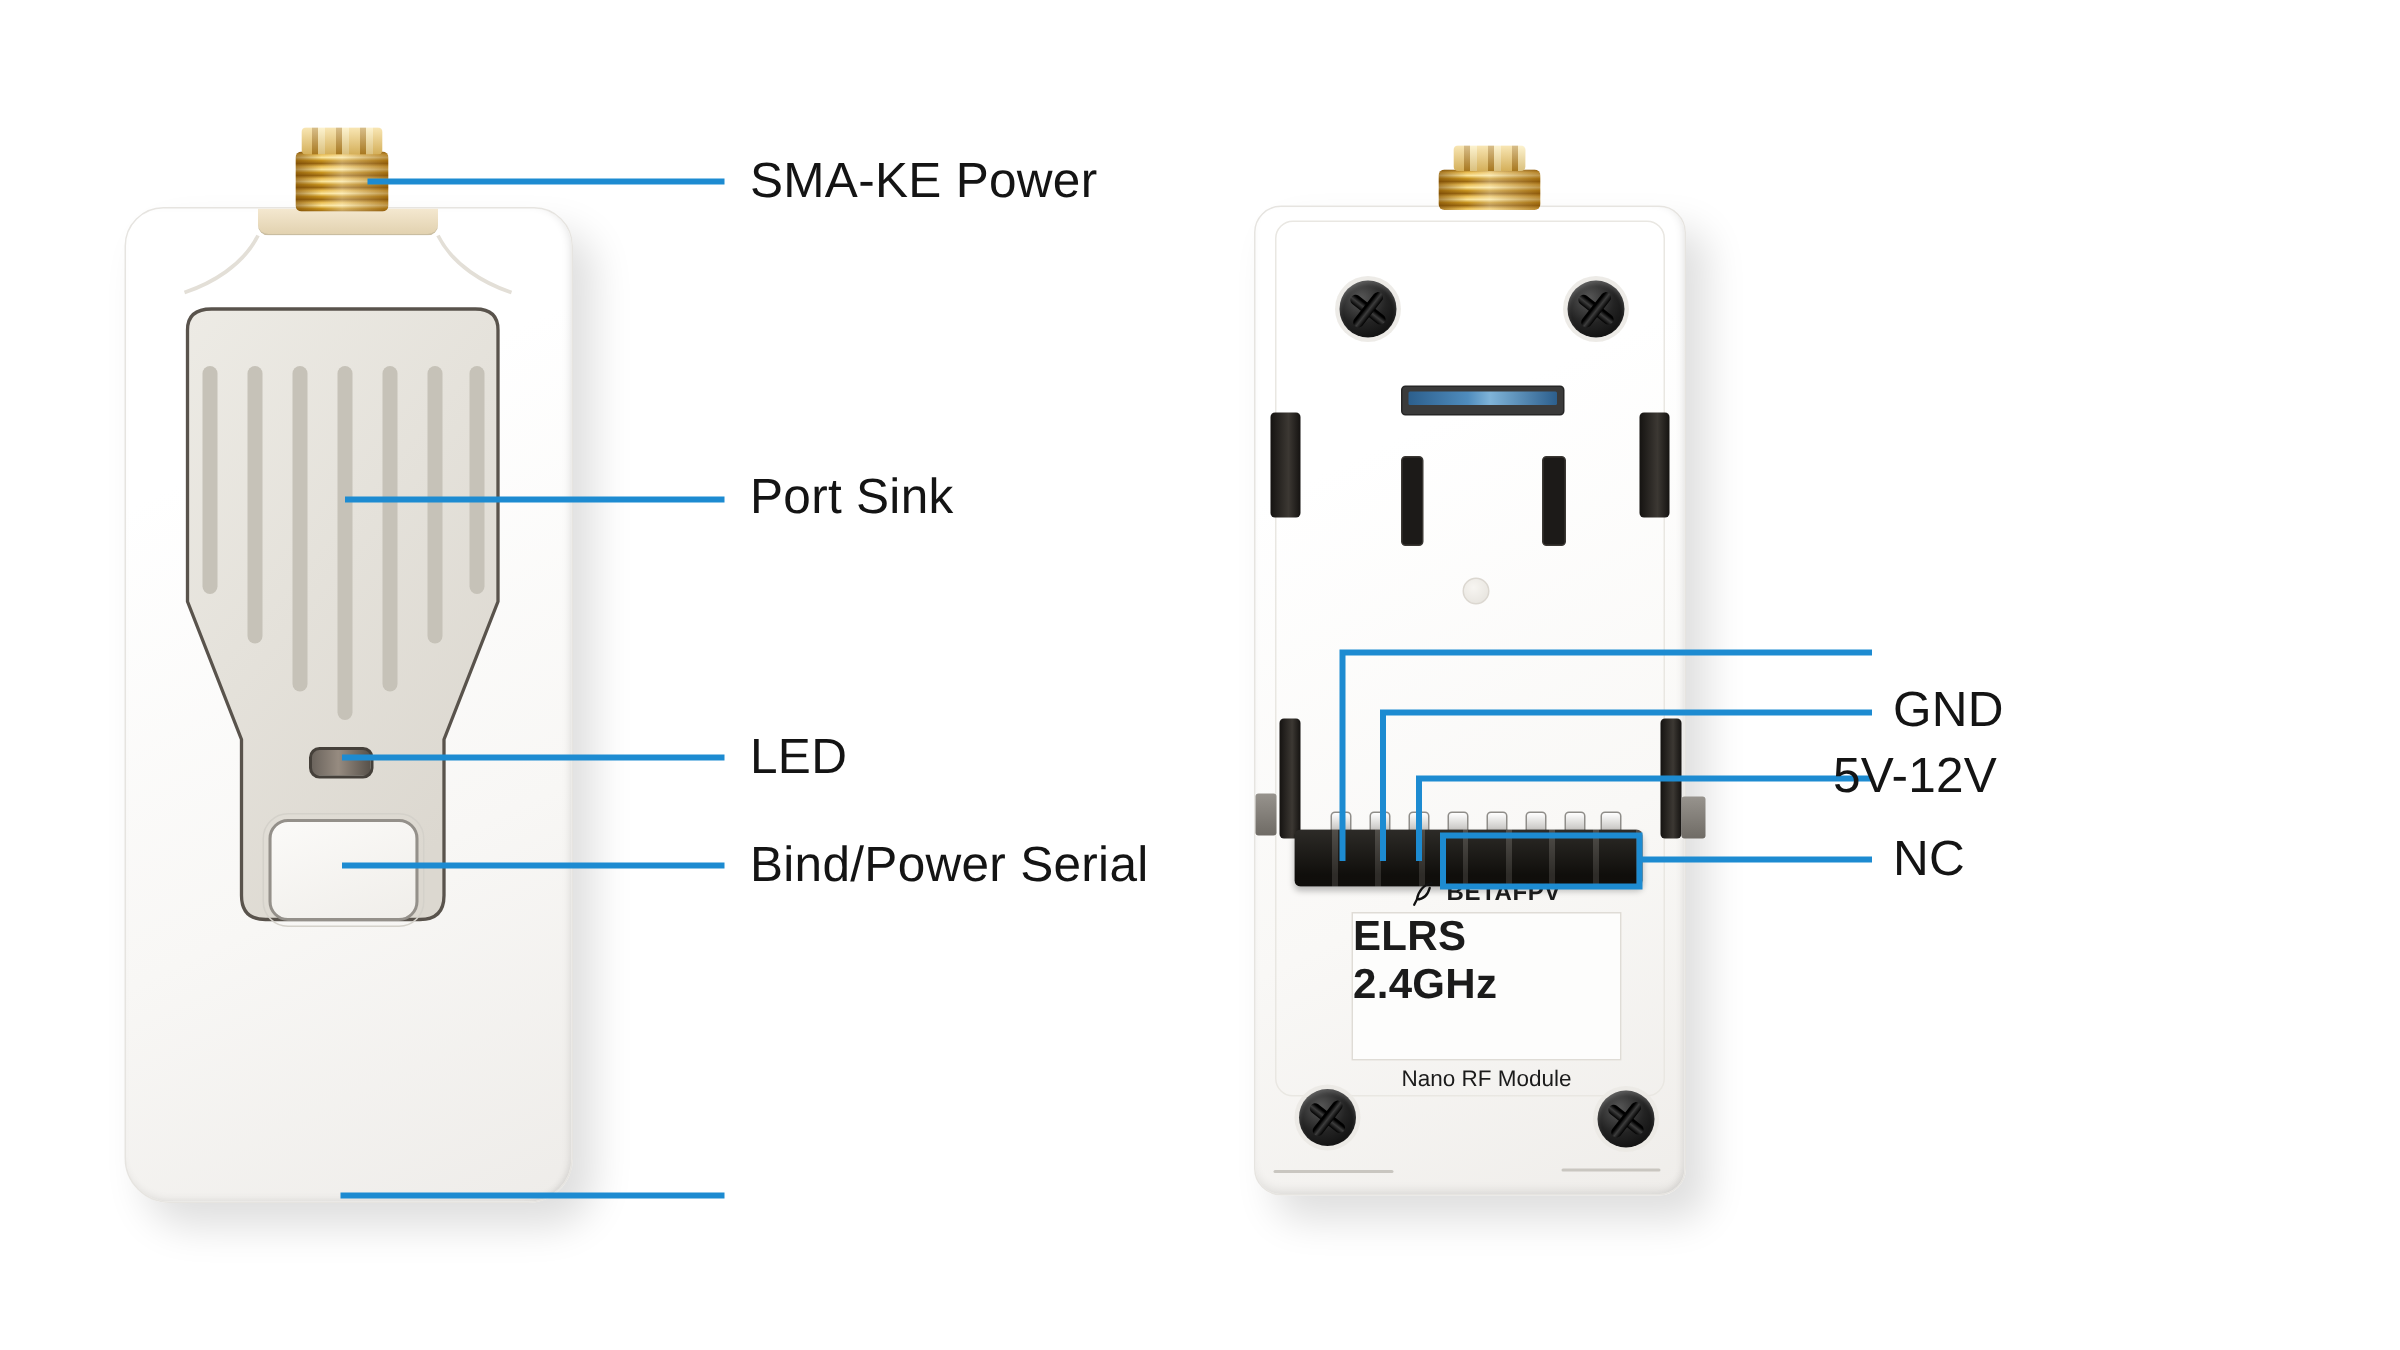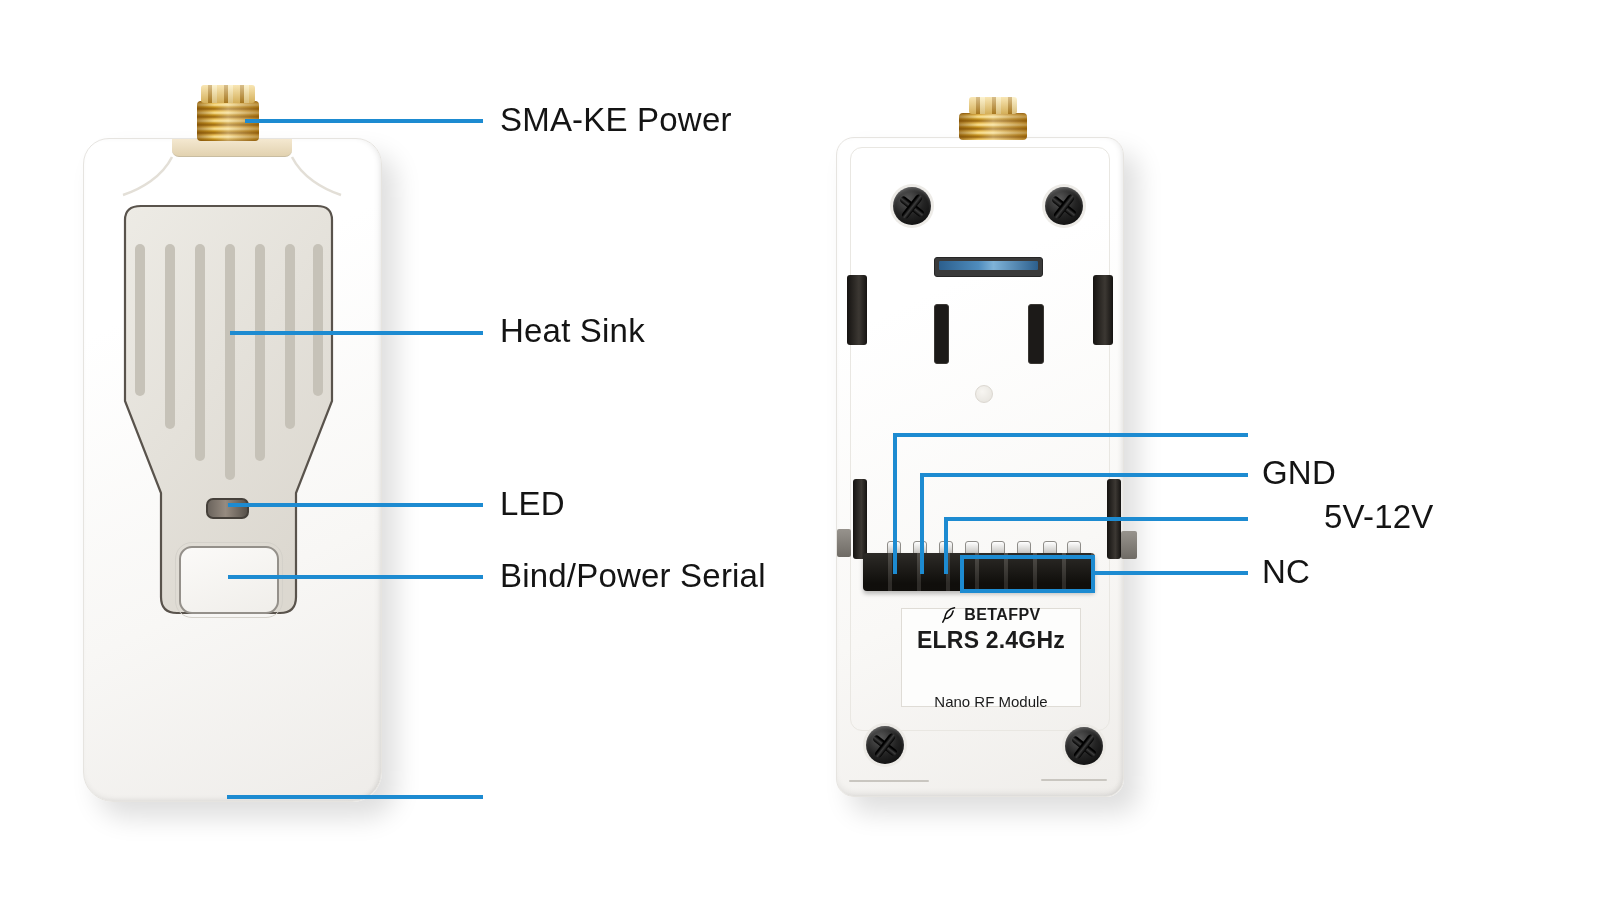--- a/index.html
+++ b/index.html
@@ -105,21 +105,21 @@
     background-color:#15130f;
     box-shadow:0 3px 4px rgba(0,0,0,0.25);
   }
   .name-plate{
     position:absolute;left:64px;top:470px;width:180px;height:99px;border-radius:0;
     background:#fdfdfc;border:1px solid #dfdcd6;box-sizing:border-box;
     display:flex;flex-direction:column;align-items:center;justify-content:center;gap:3px;
     color:#1b1b1b;
   }
   .brand-row{display:flex;align-items:center;gap:5px;font-weight:bold;font-size:16px;letter-spacing:0.4px;}
-  .plate-model{font-weight:bold;font-size:23px;letter-spacing:0.2px;}
+  .plate-model{font-weight:bold;font-size:28px;letter-spacing:0.2px;}
   .plate-type{font-size:15px;font-weight:500;margin-top:36px;}
   .seam{position:absolute;height:2px;background:#c9c6c0;border-radius:1px;}
 </style>
 </head>
 <body>
 
 <div class="canvas">
 
   <div class="device-front">
 
@@ -219,21 +219,21 @@
     <path class="co" d="M227,797 H483"></path>
 
     <path class="co" d="M895,574 V435 H1248"></path>
     <path class="co" d="M922,574 V475 H1248"></path>
     <path class="co" d="M946,574 V519 H1248"></path>
     <rect class="co" x="962" y="557" width="131" height="34"></rect>
     <path class="co" d="M1093,573 H1248"></path>
   </svg>
 
   <div class="callout-label" style="left:500px;top:120px;">SMA-KE Power</div>
-  <div class="callout-label" style="left:500px;top:331px;">Heat Sink</div>
+  <div class="callout-label" style="left:500px;top:331px;">Port Sink</div>
   <div class="callout-label" style="left:500px;top:504px;">LED</div>
   <div class="callout-label" style="left:500px;top:576px;">Bind/Power Serial</div>
 
   <div class="callout-label" style="left:1262px;top:473px;">GND</div>
-  <div class="callout-label" style="left:1324px;top:517px;">5V-12V</div>
+  <div class="callout-label" style="left:1222px;top:517px;">5V-12V</div>
   <div class="callout-label" style="left:1262px;top:572px;">NC</div>
 
 </div>
 
 </body></html>

